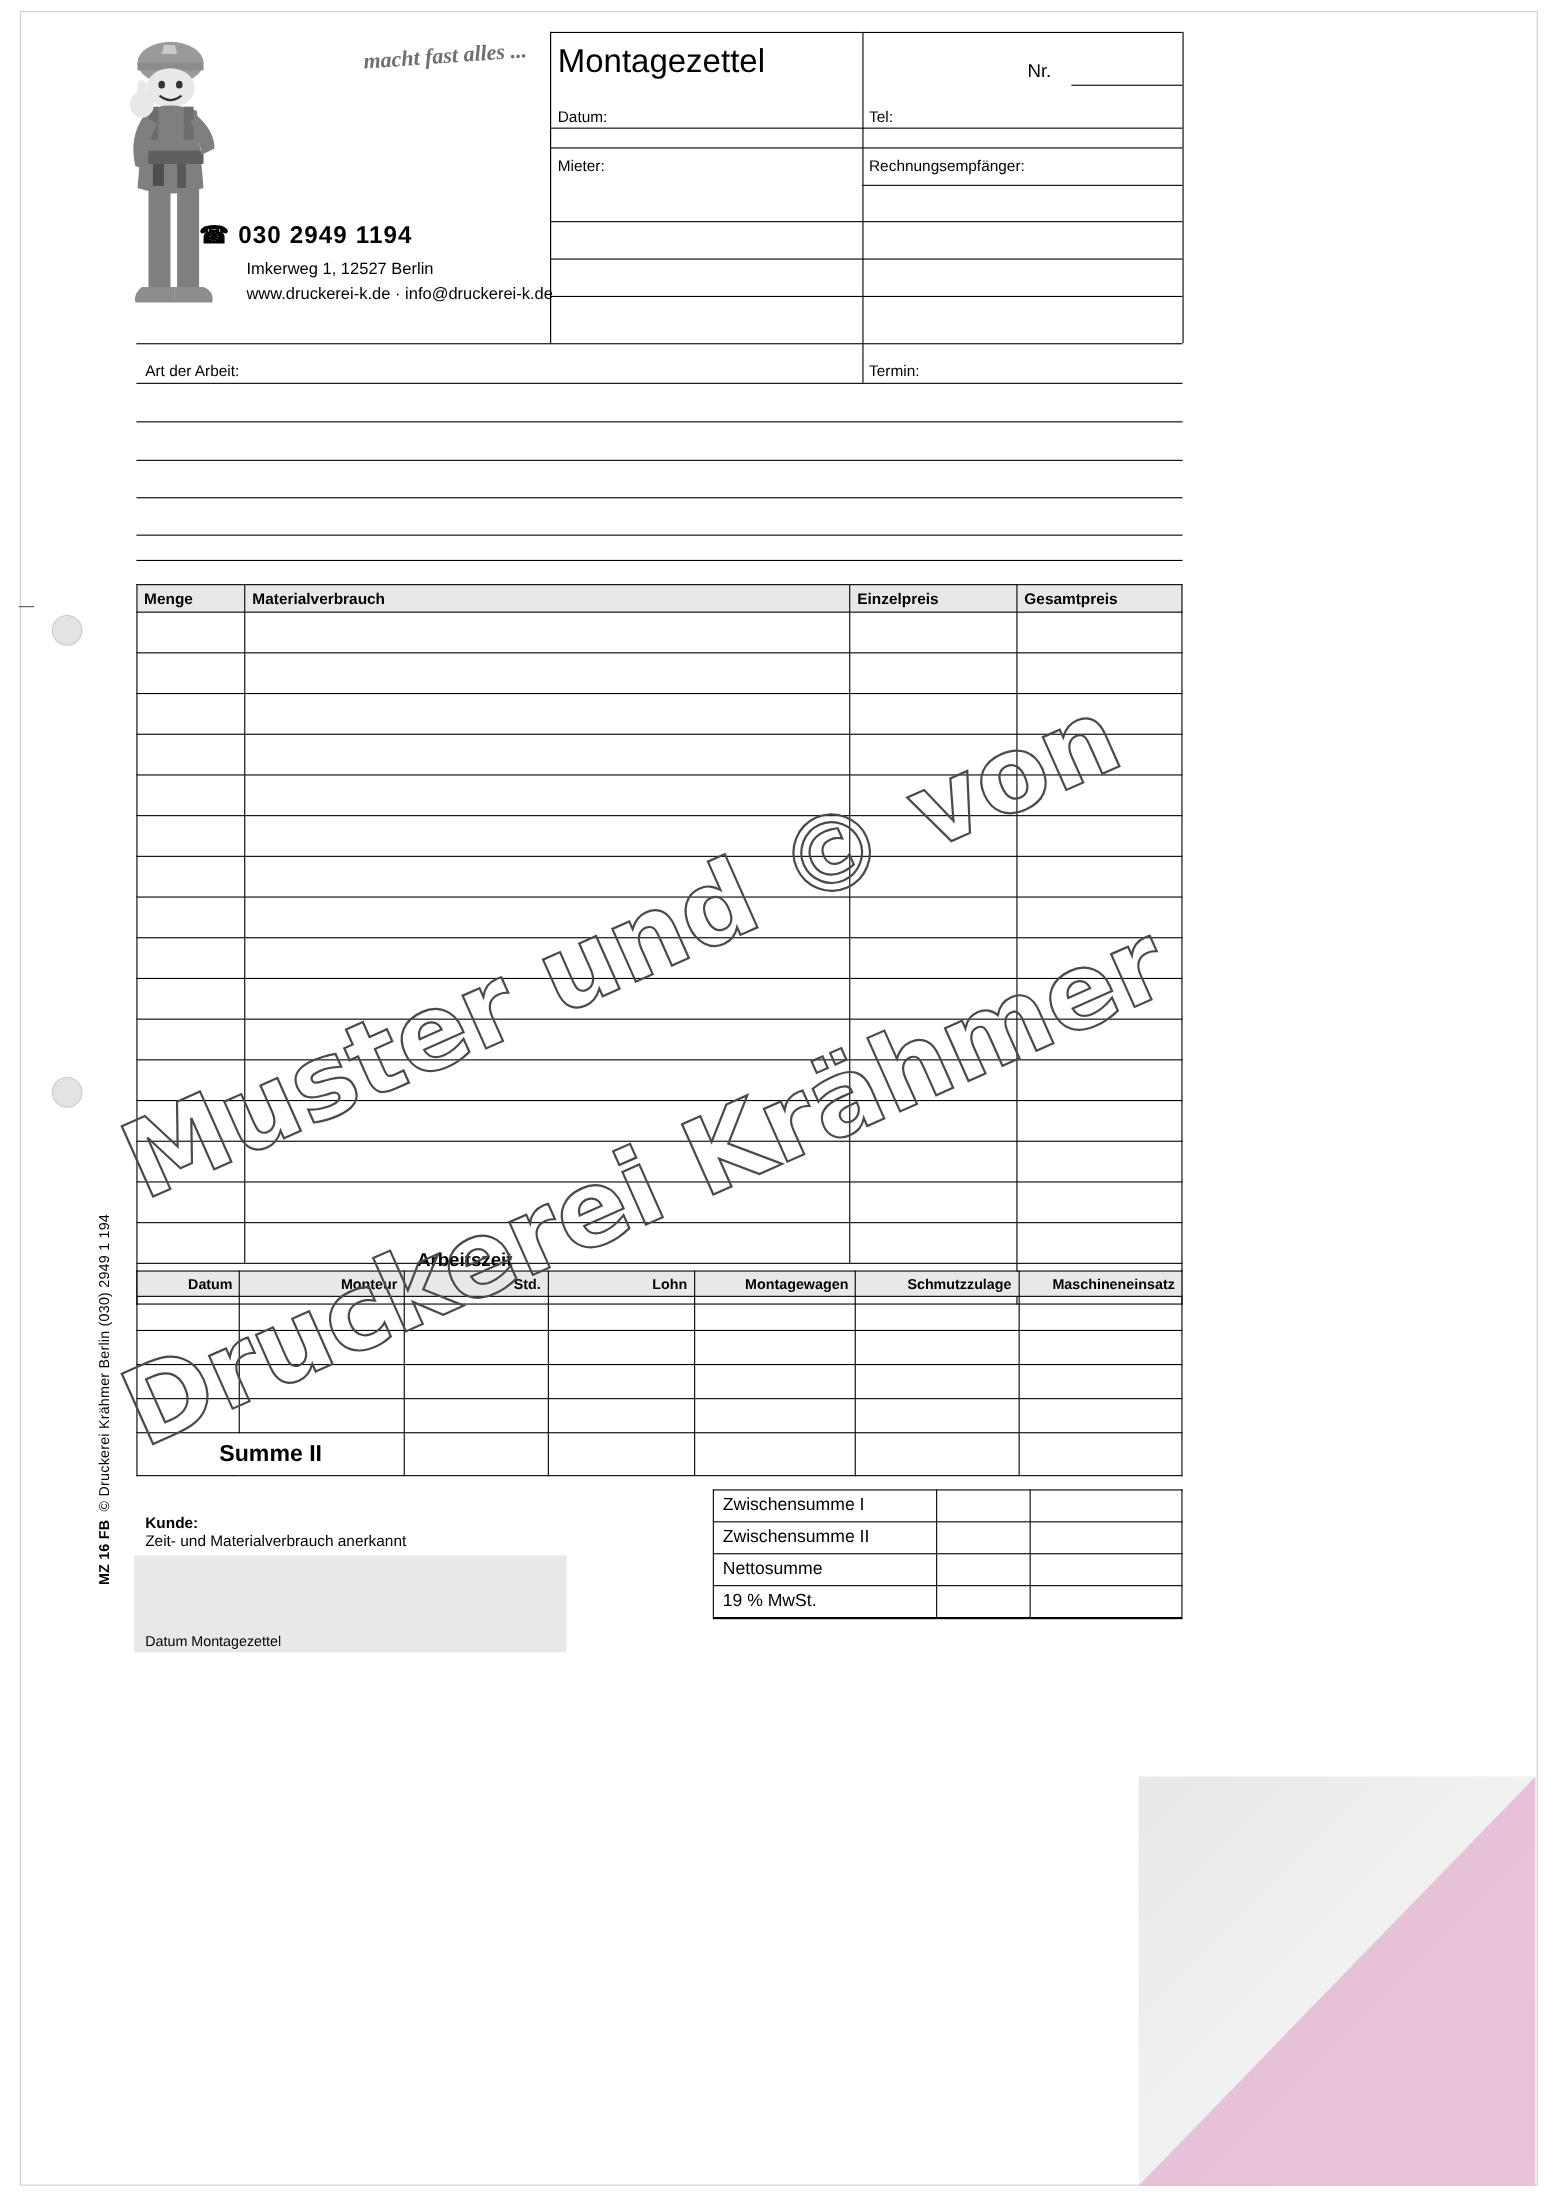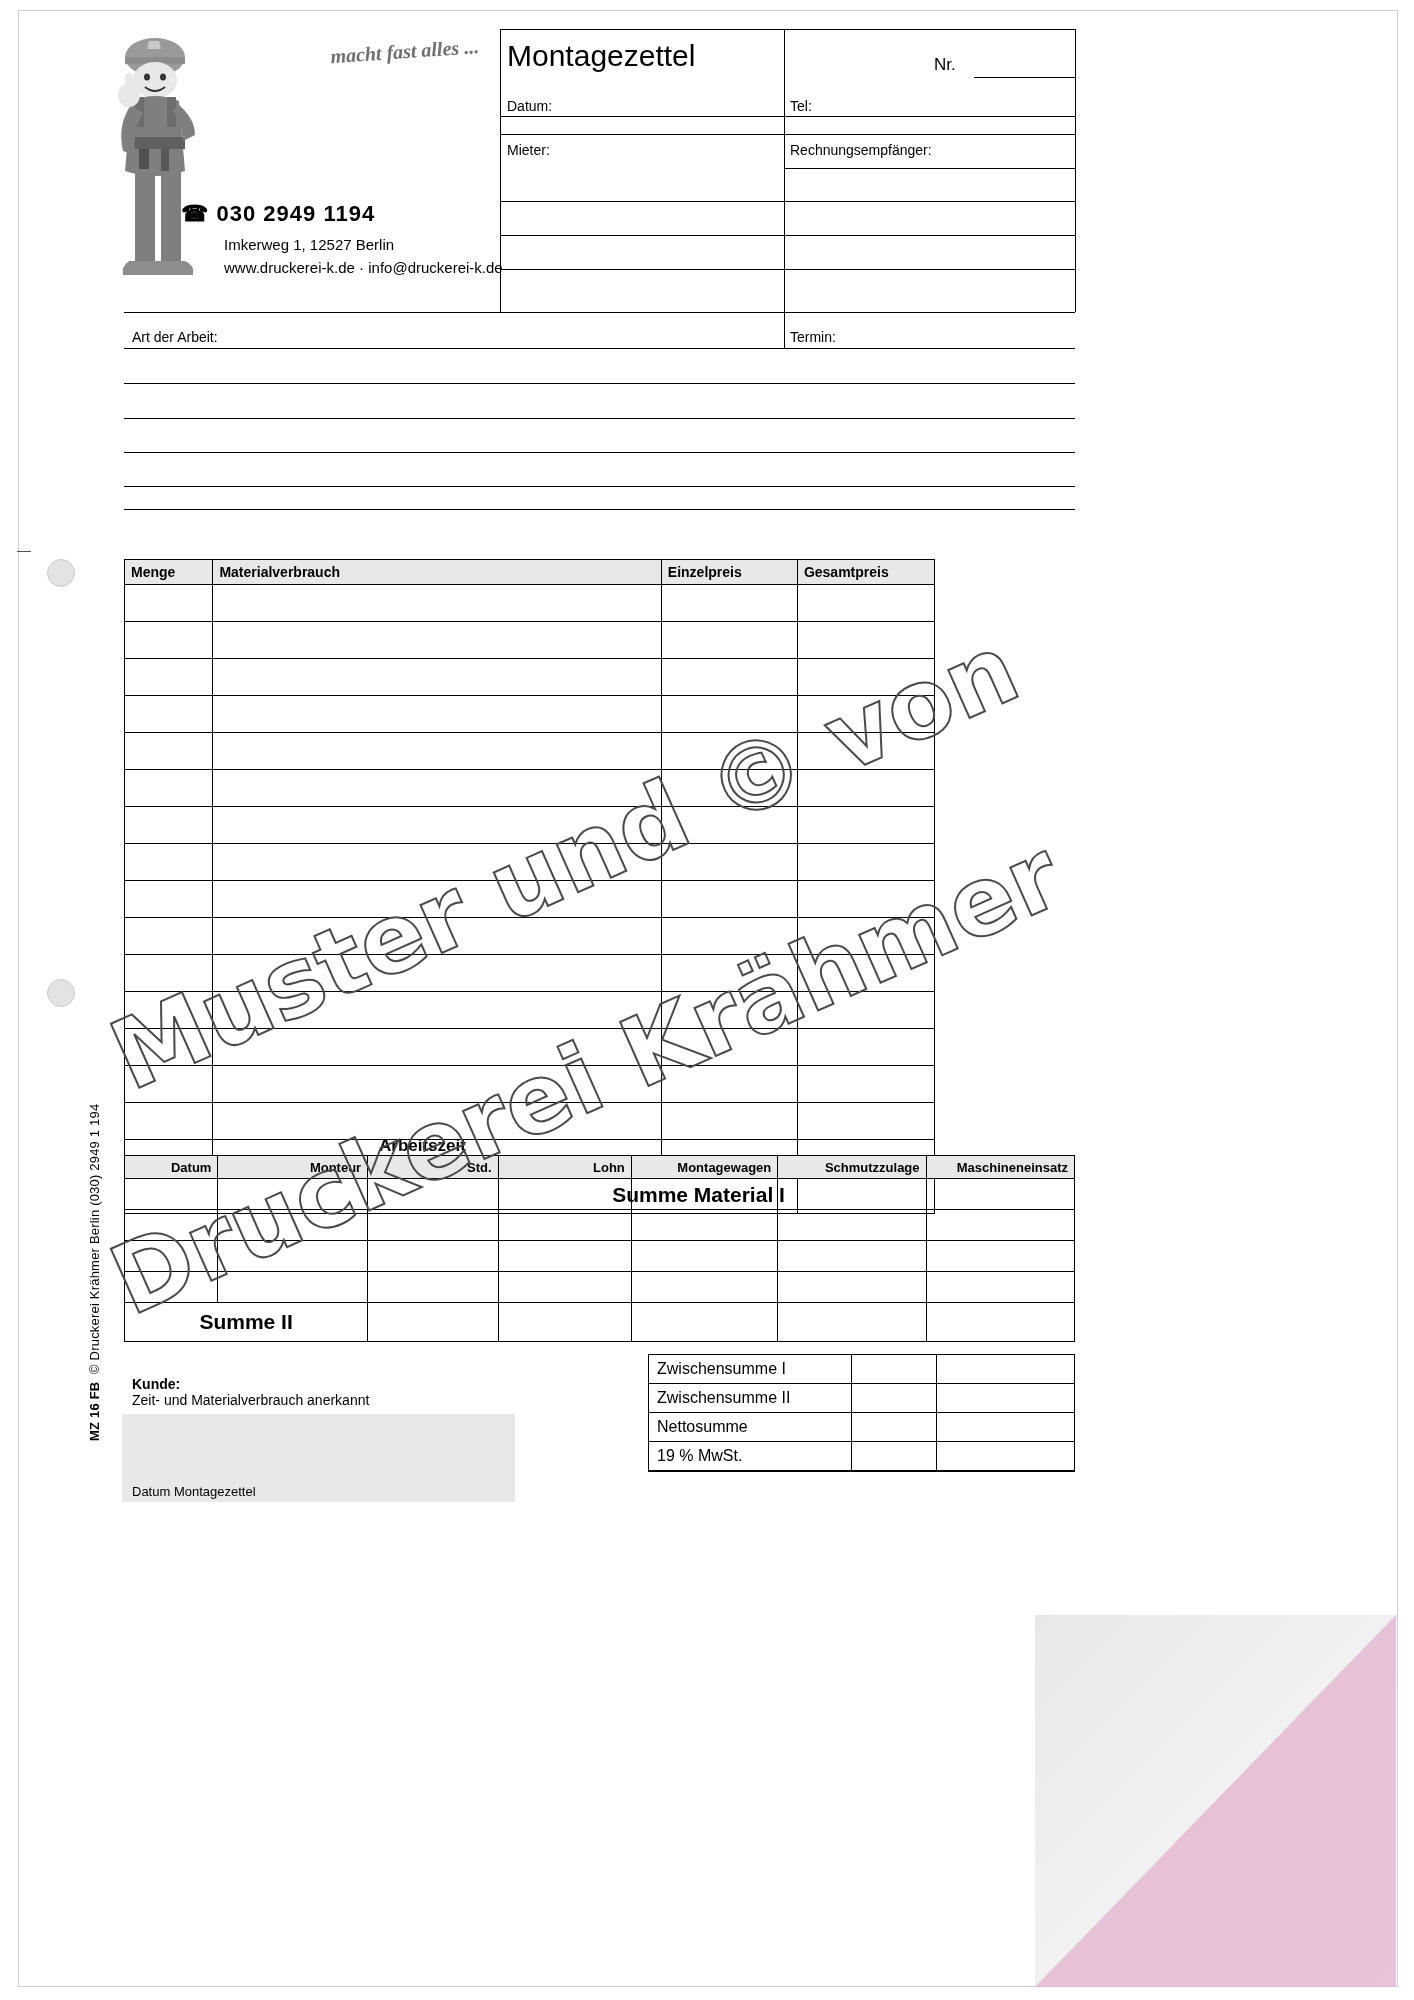--- a/index.html
+++ b/index.html
@@ -32,21 +32,21 @@
   
   .compbox{position:absolute;left:105px;top:18px;width:376px;height:283px;border-right:1px solid #000;}
   .title{position:absolute;left:488px;top:28px;font-size:30px;}
   .nrlbl{position:absolute;left:915px;top:44px;font-size:17px;}
   .line{position:absolute;background:#000;height:1px;}
   .vline{position:absolute;background:#000;width:1px;}
   .lbl{position:absolute;font-size:14px;}
 
   
   table{border-collapse:collapse;position:absolute;}
-  .mat{left:105px;top:548px;width:811px;border-radius:32px;}
+  .mat{left:105px;top:520px;width:951px;border-radius:32px;}
   .mat th,.mat td{border:1px solid #000;font-size:14px;}
   .mat thead th{background:#e8e8e8;font-weight:bold;text-align:left;padding:3px 6px;height:18px;}
   .mat tbody td{height:34px;}
   .mat .c-menge{width:88px;}
   .mat .c-mat{width:563px;}
   .mat .c-ep{width:143px;}
   .mat .c-gp{width:140px;}
   .sumrow td{height:34px;}
   .sumrow .s-label{text-align:right;font-weight:bold;font-size:21px;padding-right:12px;}
 

